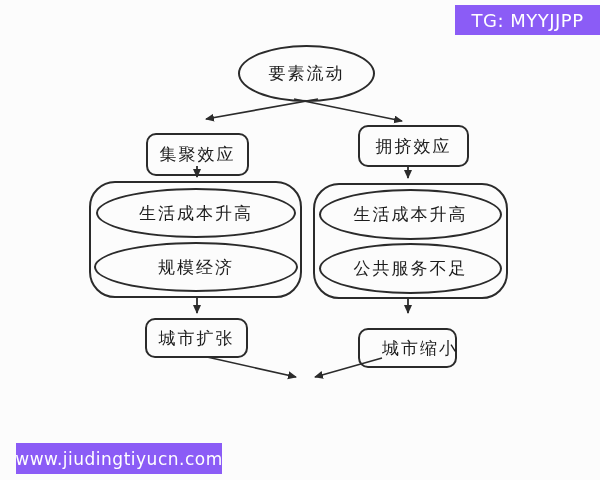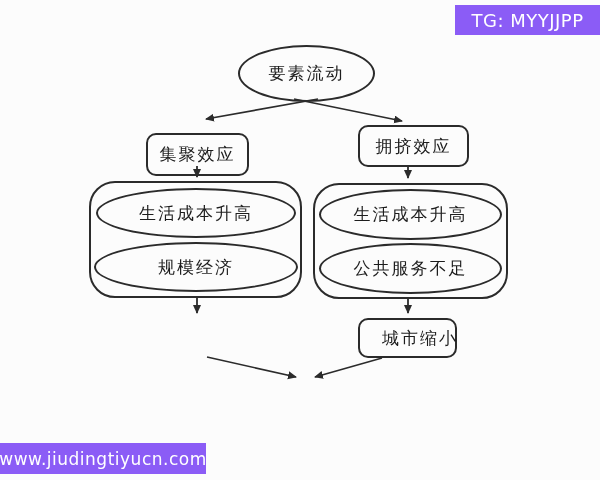--- a/index.html
+++ b/index.html
@@ -16,21 +16,21 @@
     text-align:center;
   }
   .ellipse{border-radius:50%;}
   .rbox{border-radius:10px;}
   .group{border-radius:26px;border-width:2px;}
   .badge{
     position:absolute;display:flex;align-items:center;justify-content:center;
     background:#8b5cf6;color:#ffffff;font-size:18px;letter-spacing:0.5px;
   }
   .badge-top{right:0;top:5px;width:145px;height:30px;}
-  .badge-bottom{left:0;top:443px;width:206px;height:31px;font-size:17px;}
+  .badge-bottom{left:16px;top:443px;width:206px;height:31px;font-size:17px;}
   .watermark{
     position:absolute;left:414px;top:407px;display:flex;align-items:center;gap:5px;
     color:#c9c9c9;font-size:13px;letter-spacing:1px;
   }
   .wm-icon{width:20px;height:20px;flex:0 0 auto;}
 </style>
 </head>
 <body>
 
 <div class="stage">
@@ -76,22 +76,25 @@
   <div class="node group" style="left:313px;top:183px;width:195px;height:116px;"></div>
 
   <div class="node ellipse" style="left:319px;top:189px;width:183px;height:51px;">
       <span>生活成本升高</span>
     </div>
 
   <div class="node ellipse" style="left:319px;top:243px;width:183px;height:51px;">
       <span>公共服务不足</span>
     </div>
 
+  <div class="node rbox" style="left:145px;top:318px;width:103px;height:40px;">
+      <span>城市扩张</span>
+    </div>
 
-  <div class="node rbox" style="left:358px;top:318px;width:99px;height:40px;padding-left:25px;">
+  <div class="node rbox" style="left:358px;top:328px;width:99px;height:40px;padding-left:25px;">
       <span>城市缩小</span>
     </div>
 
 
   <div class="badge badge-top">
       <span>TG: MYYJJPP</span>
     </div>
 
   <div class="badge badge-bottom">
       <span>www.jiudingtiyucn.com</span>

